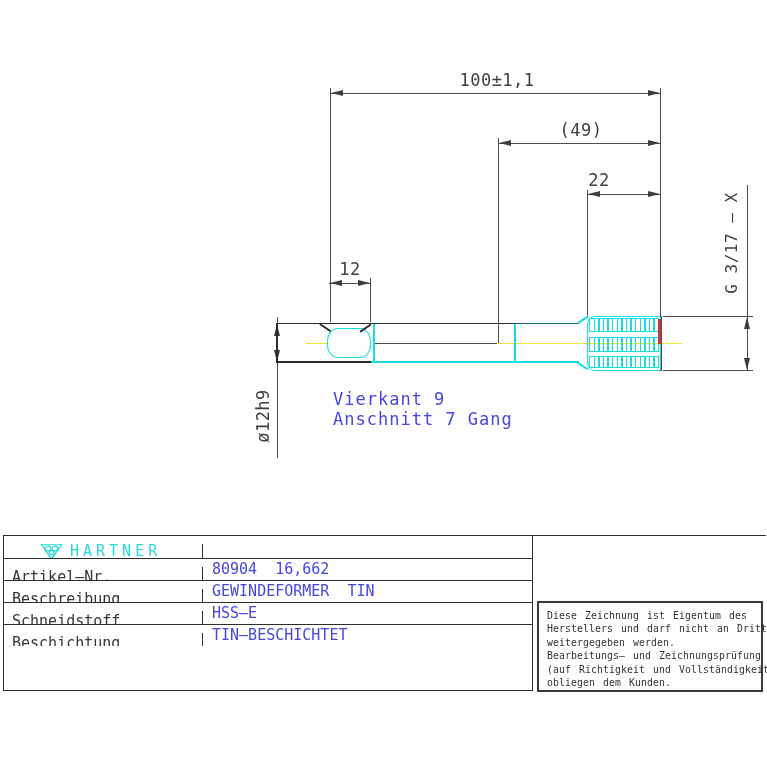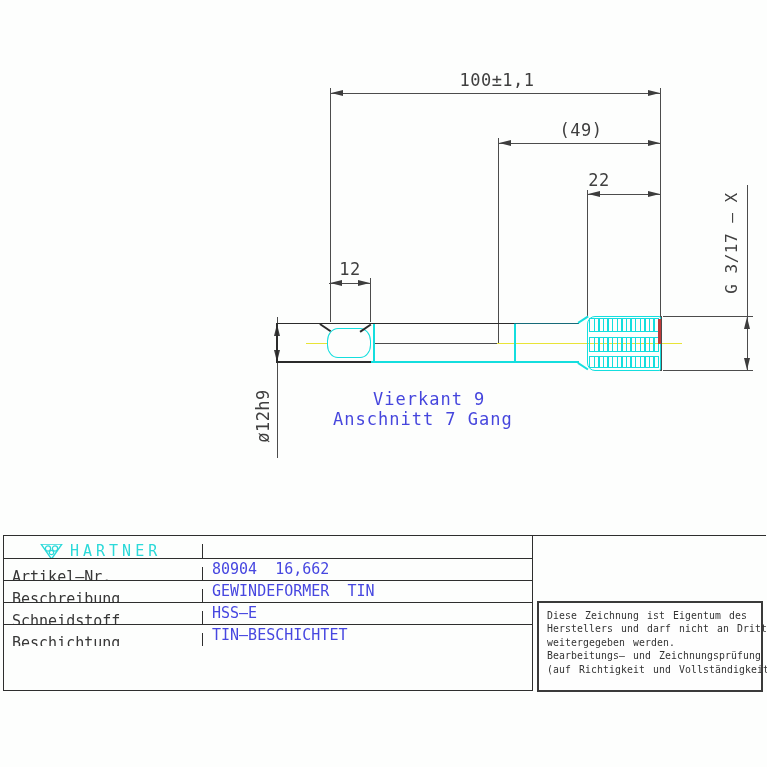--- a/index.html
+++ b/index.html
@@ -133,21 +133,21 @@
   <div class="diag cy" style="left:578px;top:361.5px;width:12px;transform:rotate(33deg);"></div>
 
   <div id="thread-section">
     <div class="tband" style="top:1px;height:14px;"></div>
     <div class="tband" style="top:20px;height:15px;"></div>
     <div class="tband" style="top:39px;height:12px;"></div>
   </div>
   <div class="vl" style="left:661px;top:316px;height:55px;"></div>
   <div class="red" style="position:absolute;left:658px;top:319px;width:2.5px;height:25px;"></div>
 
-  <div class="bluetxt" style="left:333px;top:389px;margin-left:40px;">Vierkant 9</div>
+  <div class="bluetxt" style="left:333px;top:389px;">Vierkant 9</div>
   <div class="bluetxt" style="left:333px;top:409px;">Anschnitt 7 Gang</div>
 
   <div id="sheet-line"></div>
   <div id="title-block">
     <div class="trow">
       <div class="tlabel" id="brand-cell">
         <svg width="23" height="17" viewBox="0 0 23 17">
           <polygon points="1,1 22,1 11.5,16" fill="none" stroke="#2cd9d9" stroke-width="1.4"></polygon>
           <circle cx="8" cy="5.5" r="2.6" fill="none" stroke="#2cd9d9" stroke-width="1.2"></circle>
           <circle cx="15" cy="5.5" r="2.6" fill="none" stroke="#2cd9d9" stroke-width="1.2"></circle>
@@ -174,15 +174,16 @@
       <div class="tvalue">TIN–BESCHICHTET</div>
     </div>
   </div>
 
   <div id="disclaimer-box">
     <div class="note-line">Diese Zeichnung ist Eigentum des</div>
     <div class="note-line">Herstellers und darf nicht an Dritte</div>
     <div class="note-line">weitergegeben werden.</div>
     <div class="note-line">Bearbeitungs– und Zeichnungsprüfung</div>
     <div class="note-line">(auf Richtigkeit und Vollständigkeit)</div>
+    <div class="note-line">obliegen dem Kunden.</div>
   </div>
 
 </div>
 
 </body></html>

